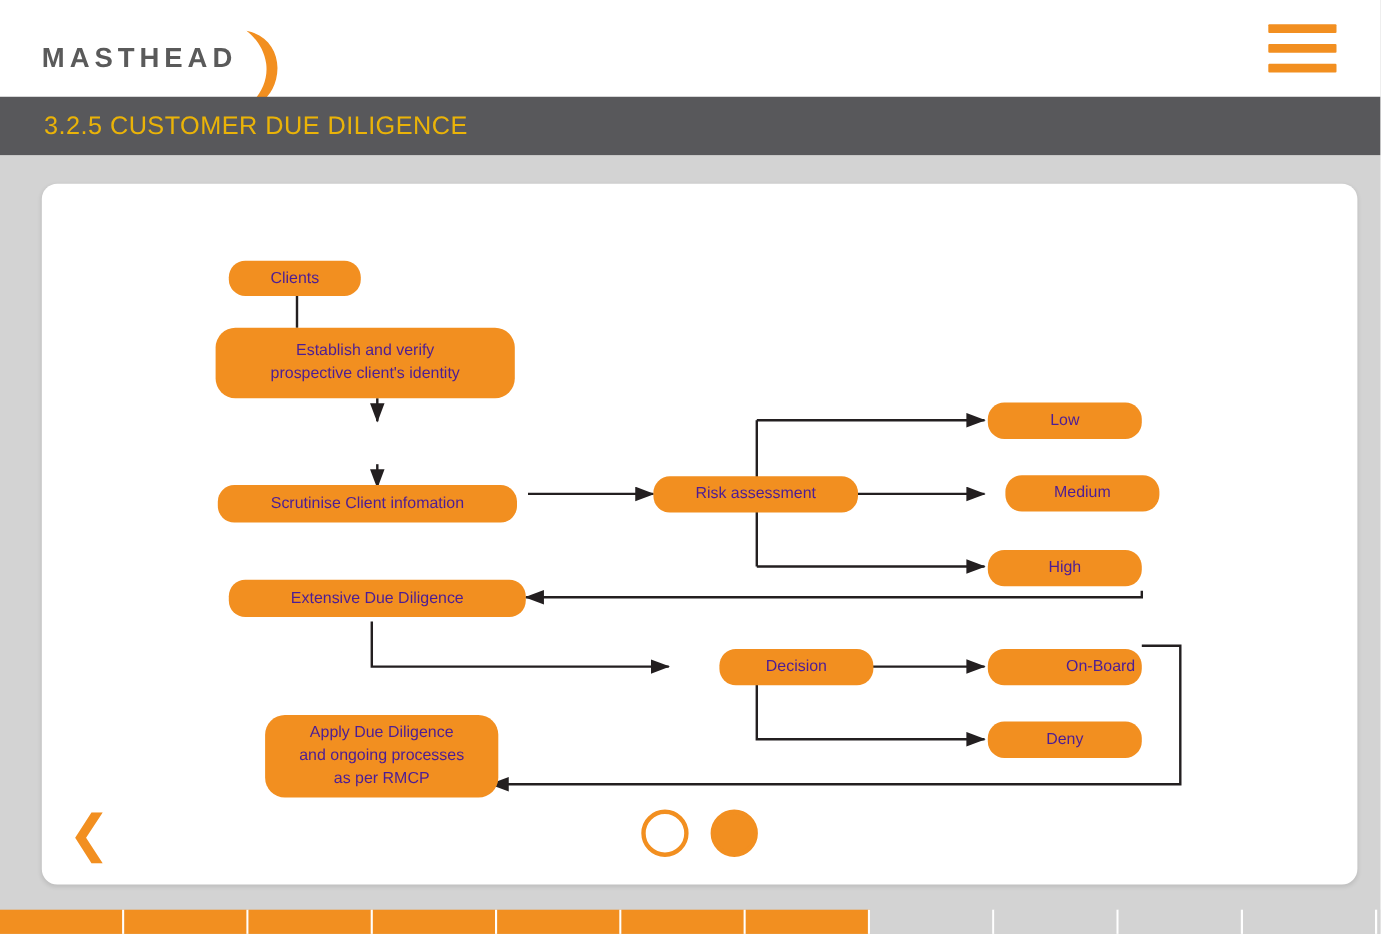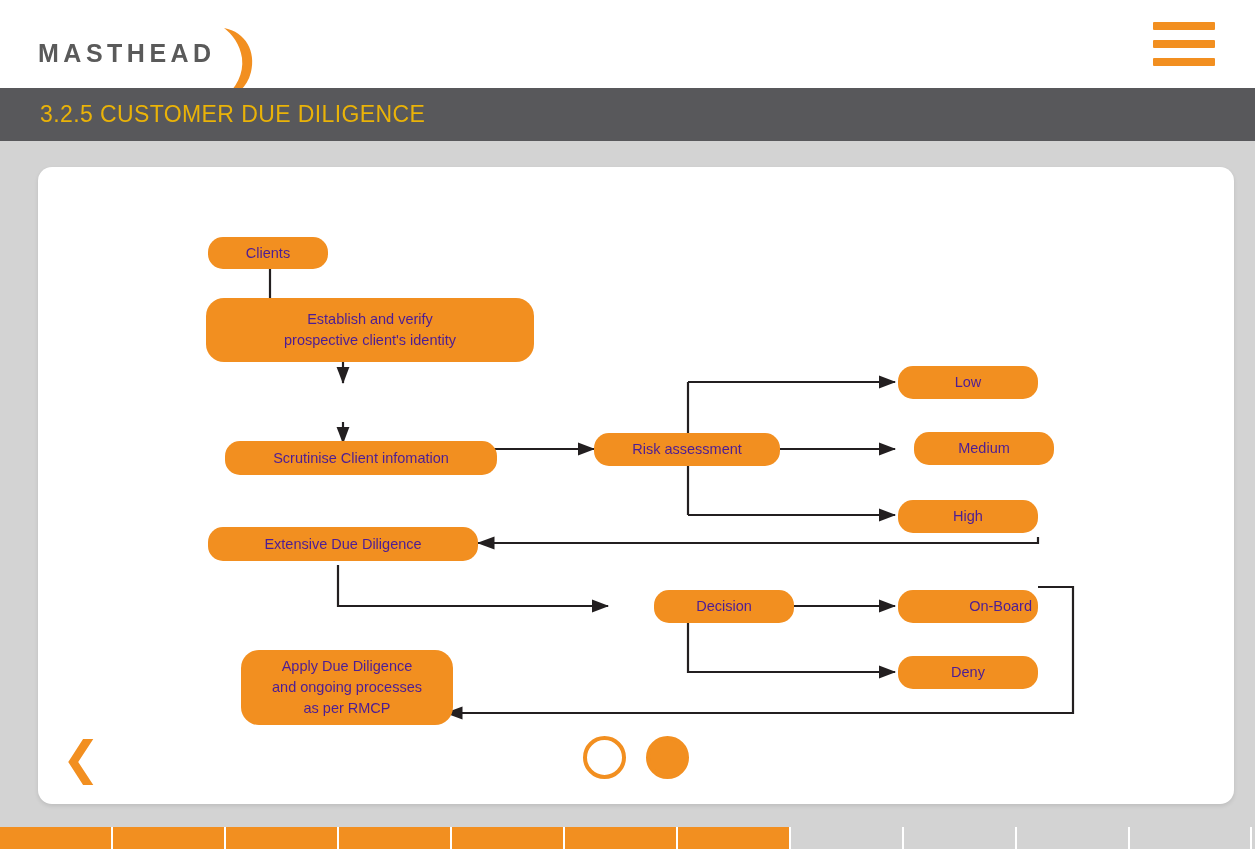--- a/index.html
+++ b/index.html
@@ -224,27 +224,27 @@
         <path d="M650,439 L650,505 L857,505" marker-end="url(#arrow)"></path>
 
         <path d="M1000,420 L1035,420 L1035,546 L408,546" marker-end="url(#arrow)"></path>
       </g>
     </svg>
 
     <div class="node sm" style="left:170px; top:70px; width:120px; height:32px;">
       <span>Clients</span>
     </div>
 
-    <div class="node" style="left:168px; top:131px; width:328px; height:64px;justify-content:center;">
+    <div class="node" style="left:158px; top:131px; width:272px; height:64px;justify-content:center;">
       <span style="white-space:pre-line;">Establish and verify
 prospective client's identity</span>
     </div>
 
 
-    <div class="node sm" style="left:187px; top:274px; width:272px; height:34px;">
+    <div class="node sm" style="left:160px; top:274px; width:272px; height:34px;">
       <span>Scrutinise Client infomation</span>
     </div>
 
     <div class="node sm" style="left:556px; top:266px; width:186px; height:33px;">
       <span>Risk assessment</span>
     </div>
 
     <div class="node sm" style="left:860px; top:199px; width:140px; height:33px;">
       <span>Low</span>
     </div>

